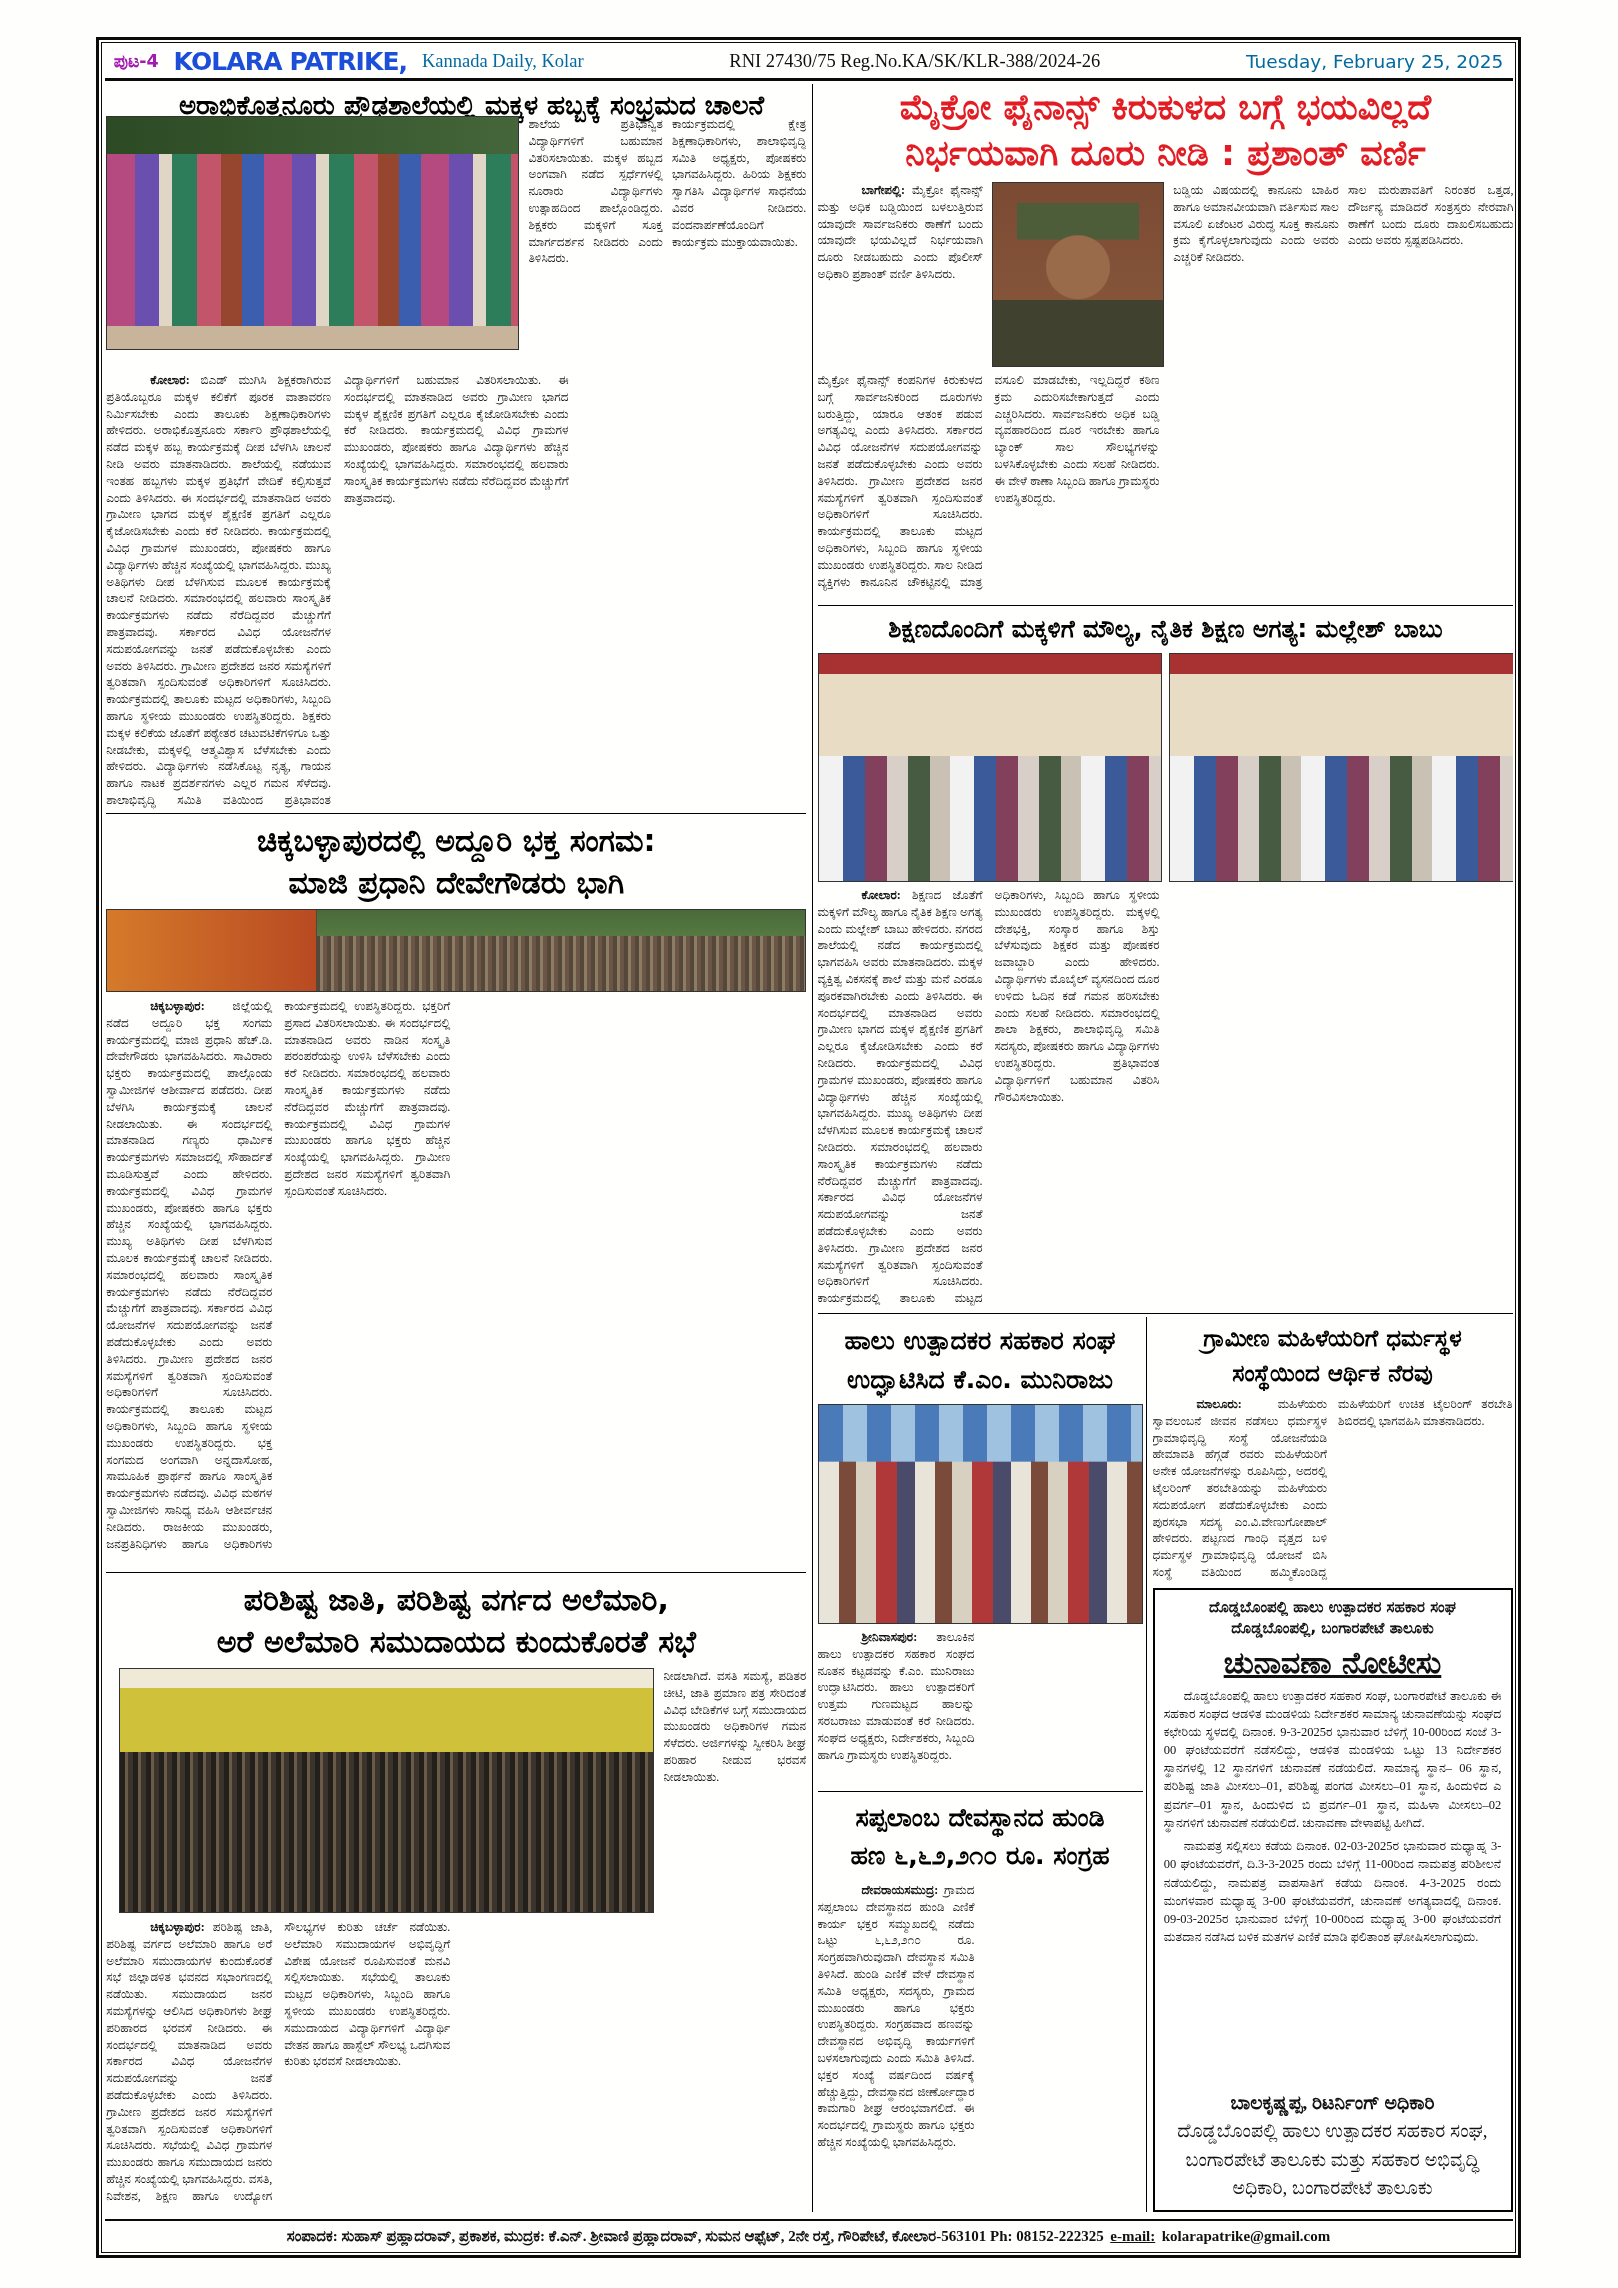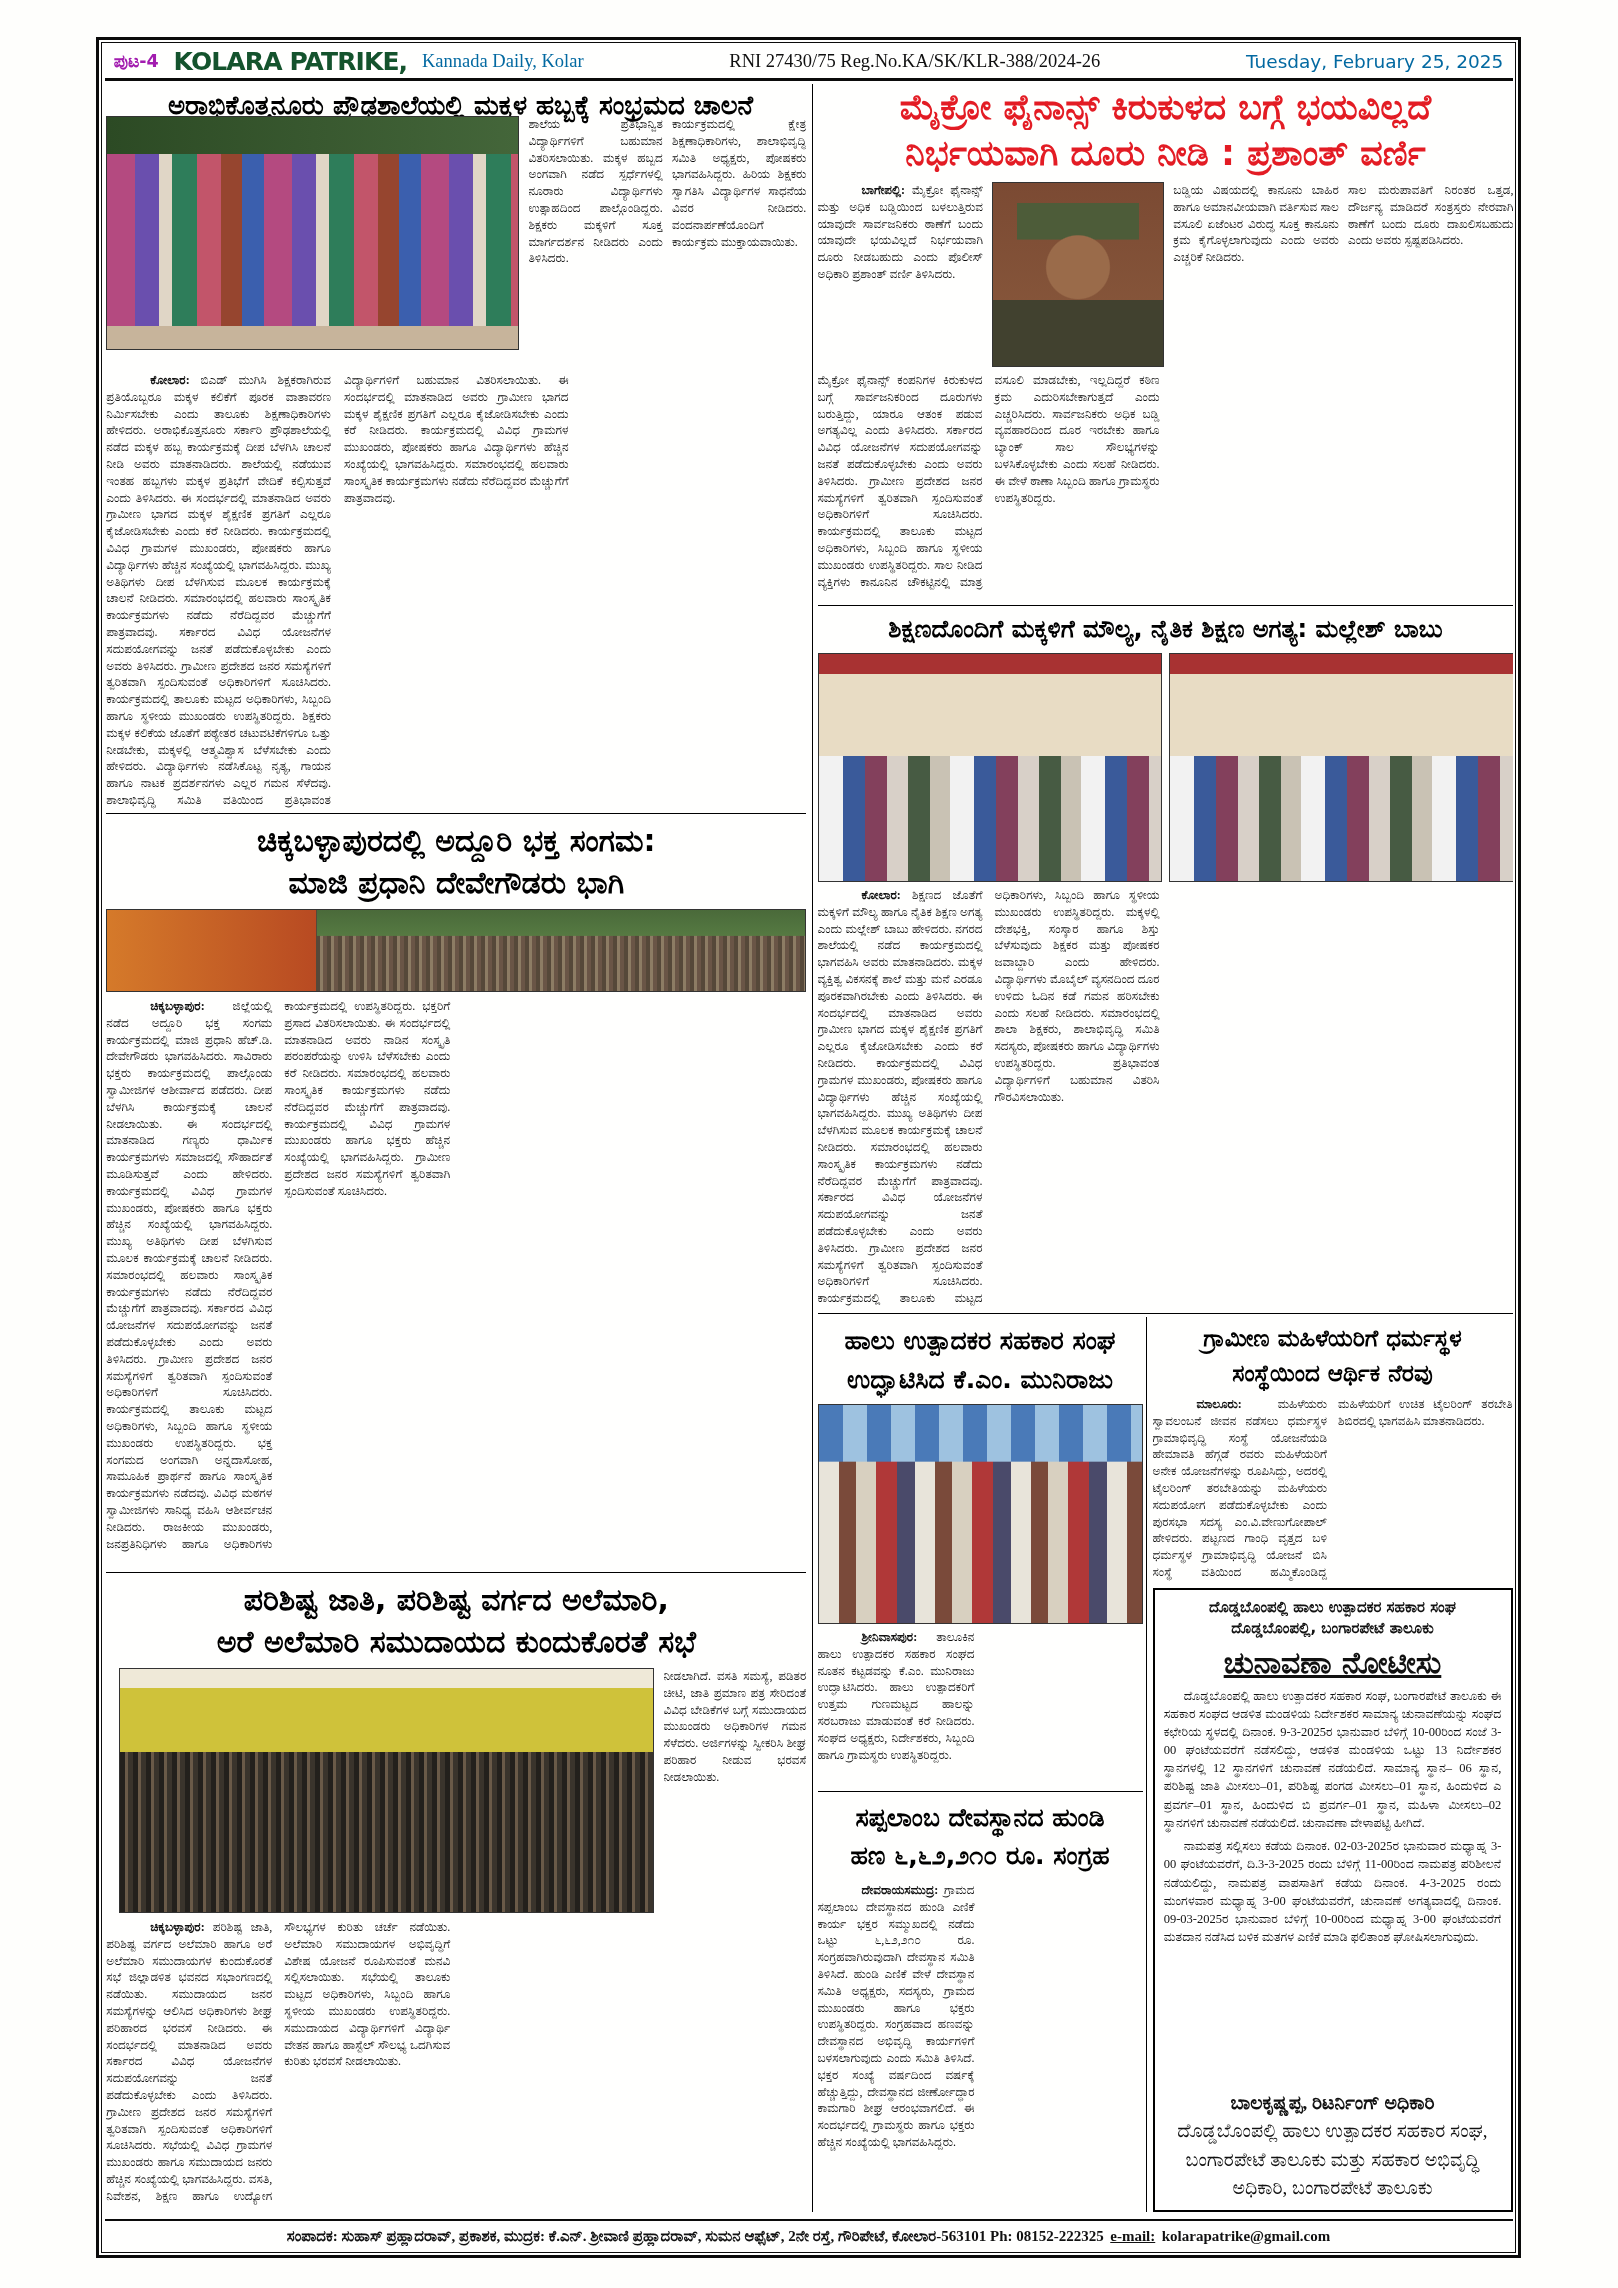--- a/index.html
+++ b/index.html
@@ -4,21 +4,21 @@
 <style>
   html,body{margin:0;padding:0;background:#ffffff;}
   .sheet{position:relative;width:1619px;height:2289px;background:#fefefc;overflow:hidden;
          font-family:"Liberation Serif","DejaVu Sans",serif;color:#111;}
   .frame{position:absolute;left:96px;top:37px;width:1419px;height:2215px;border:3.7px solid #0b0b0b;background:#fffffe;}
   .frame-inner{position:absolute;inset:1.8px;border:0.9px solid #0b0b0b;pointer-events:none;}
   .masthead{position:absolute;left:5.5px;right:5.5px;top:4.6px;height:33px;border-bottom:3.7px solid #0b0b0b;
             display:flex;align-items:center;gap:14.8px;padding:0 9.2px;white-space:nowrap;overflow:hidden;
             font-family:"DejaVu Sans",sans-serif;}
   .mh-page{font-weight:bold;font-size:17.5px;color:#a21caf;}
-  .mh-brand{font-weight:bold;font-size:25px;color:#14532d;letter-spacing:-0.9px;}
+  .mh-brand{font-weight:bold;font-size:25px;color:#1d4ed8;letter-spacing:-0.9px;}
   .mh-tag{font-size:18.5px;color:#0369a1;font-family:"Liberation Serif",serif;}
   .mh-rni{font-size:18.5px;color:#101010;font-family:"Liberation Serif",serif;flex:1;text-align:center;}
   .mh-date{font-weight:normal;font-size:18.5px;color:#0369a1;}
   .content{position:absolute;left:5.5px;top:44px;width:1408px;height:2128px;overflow:hidden;}
   .footer{position:absolute;left:5.5px;right:5.5px;bottom:3.7px;height:30px;border-top:2.8px solid #0b0b0b;
           display:flex;align-items:center;justify-content:center;gap:6.5px;font-size:15px;font-weight:bold;white-space:nowrap;overflow:hidden;}
   .footer .em{ text-decoration:underline;}
   .blk{position:absolute;overflow:hidden;}
   .hl{font-family:"DejaVu Sans",sans-serif;font-weight:bold;text-align:center;color:#000;overflow:hidden;}
   .hl div{overflow:hidden;white-space:nowrap;}
@@ -72,21 +72,21 @@
     <div class="masthead">
       <span class="mh-page">ಪುಟ-4</span>
       <span class="mh-brand">KOLARA PATRIKE,</span>
       <span class="mh-tag">Kannada Daily, Kolar</span>
       <span class="mh-rni">RNI 27430/75 Reg.No.KA/SK/KLR-388/2024-26</span>
       <span class="mh-date">Tuesday, February 25, 2025</span>
     </div>
 
     <div class="content">
 
-      <div class="blk hl" style="left:6px;top:1.8px;width:700px;height:41px;font-size:26px;line-height:39px;">
+      <div class="blk hl" style="left:17px;top:1.8px;width:700px;height:41px;font-size:26px;line-height:39px;">
         <div>ಅರಾಭಿಕೊತ್ತನೂರು ಪ್ರೌಢಶಾಲೆಯಲ್ಲಿ ಮಕ್ಕಳ ಹಬ್ಬಕ್ಕೆ ಸಂಭ್ರಮದ ಚಾಲನೆ</div>
       </div>
       <div class="blk" style="left:1.8px;top:32px;width:700px;height:234px;display:flex;gap:9.2px;">
         <div class="photo photo-a" style="width:413px;height:234px;flex:none;"></div>
         <div class="bt" style="flex:1;height:234px;">ಶಾಲೆಯ ಪ್ರತಿಭಾನ್ವಿತ ವಿದ್ಯಾರ್ಥಿಗಳಿಗೆ ಬಹುಮಾನ ವಿತರಿಸಲಾಯಿತು. ಮಕ್ಕಳ ಹಬ್ಬದ ಅಂಗವಾಗಿ ನಡೆದ ಸ್ಪರ್ಧೆಗಳಲ್ಲಿ ನೂರಾರು ವಿದ್ಯಾರ್ಥಿಗಳು ಉತ್ಸಾಹದಿಂದ ಪಾಲ್ಗೊಂಡಿದ್ದರು. ಶಿಕ್ಷಕರು ಮಕ್ಕಳಿಗೆ ಸೂಕ್ತ ಮಾರ್ಗದರ್ಶನ ನೀಡಿದರು ಎಂದು ತಿಳಿಸಿದರು.</div>
         <div class="bt" style="flex:1;height:234px;">ಕಾರ್ಯಕ್ರಮದಲ್ಲಿ ಕ್ಷೇತ್ರ ಶಿಕ್ಷಣಾಧಿಕಾರಿಗಳು, ಶಾಲಾಭಿವೃದ್ಧಿ ಸಮಿತಿ ಅಧ್ಯಕ್ಷರು, ಪೋಷಕರು ಭಾಗವಹಿಸಿದ್ದರು. ಹಿರಿಯ ಶಿಕ್ಷಕರು ಸ್ವಾಗತಿಸಿ ವಿದ್ಯಾರ್ಥಿಗಳ ಸಾಧನೆಯ ವಿವರ ನೀಡಿದರು. ವಂದನಾರ್ಪಣೆಯೊಂದಿಗೆ ಕಾರ್ಯಕ್ರಮ ಮುಕ್ತಾಯವಾಯಿತು.</div>
       </div>
       <div class="blk" style="left:1.8px;top:288px;width:700px;height:437px;">
         <div class="bt cols3">
           <span class="dl">ಕೋಲಾರ:</span><span> ಬಿಎಡ್ ಮುಗಿಸಿ ಶಿಕ್ಷಕರಾಗಿರುವ ಪ್ರತಿಯೊಬ್ಬರೂ ಮಕ್ಕಳ ಕಲಿಕೆಗೆ ಪೂರಕ ವಾತಾವರಣ ನಿರ್ಮಿಸಬೇಕು ಎಂದು ತಾಲೂಕು ಶಿಕ್ಷಣಾಧಿಕಾರಿಗಳು ಹೇಳಿದರು. ಅರಾಭಿಕೊತ್ತನೂರು ಸರ್ಕಾರಿ ಪ್ರೌಢಶಾಲೆಯಲ್ಲಿ ನಡೆದ ಮಕ್ಕಳ ಹಬ್ಬ ಕಾರ್ಯಕ್ರಮಕ್ಕೆ ದೀಪ ಬೆಳಗಿಸಿ ಚಾಲನೆ ನೀಡಿ ಅವರು ಮಾತನಾಡಿದರು. ಶಾಲೆಯಲ್ಲಿ ನಡೆಯುವ ಇಂತಹ ಹಬ್ಬಗಳು ಮಕ್ಕಳ ಪ್ರತಿಭೆಗೆ ವೇದಿಕೆ ಕಲ್ಪಿಸುತ್ತವೆ ಎಂದು ತಿಳಿಸಿದರು. ಈ ಸಂದರ್ಭದಲ್ಲಿ ಮಾತನಾಡಿದ ಅವರು ಗ್ರಾಮೀಣ ಭಾಗದ ಮಕ್ಕಳ ಶೈಕ್ಷಣಿಕ ಪ್ರಗತಿಗೆ ಎಲ್ಲರೂ ಕೈಜೋಡಿಸಬೇಕು ಎಂದು ಕರೆ ನೀಡಿದರು. ಕಾರ್ಯಕ್ರಮದಲ್ಲಿ ವಿವಿಧ ಗ್ರಾಮಗಳ ಮುಖಂಡರು, ಪೋಷಕರು ಹಾಗೂ ವಿದ್ಯಾರ್ಥಿಗಳು ಹೆಚ್ಚಿನ ಸಂಖ್ಯೆಯಲ್ಲಿ ಭಾಗವಹಿಸಿದ್ದರು. ಮುಖ್ಯ ಅತಿಥಿಗಳು ದೀಪ ಬೆಳಗಿಸುವ ಮೂಲಕ ಕಾರ್ಯಕ್ರಮಕ್ಕೆ ಚಾಲನೆ ನೀಡಿದರು. ಸಮಾರಂಭದಲ್ಲಿ ಹಲವಾರು ಸಾಂಸ್ಕೃತಿಕ ಕಾರ್ಯಕ್ರಮಗಳು ನಡೆದು ನೆರೆದಿದ್ದವರ ಮೆಚ್ಚುಗೆಗೆ ಪಾತ್ರವಾದವು. ಸರ್ಕಾರದ ವಿವಿಧ ಯೋಜನೆಗಳ ಸದುಪಯೋಗವನ್ನು ಜನತೆ ಪಡೆದುಕೊಳ್ಳಬೇಕು ಎಂದು ಅವರು ತಿಳಿಸಿದರು. ಗ್ರಾಮೀಣ ಪ್ರದೇಶದ ಜನರ ಸಮಸ್ಯೆಗಳಿಗೆ ತ್ವರಿತವಾಗಿ ಸ್ಪಂದಿಸುವಂತೆ ಅಧಿಕಾರಿಗಳಿಗೆ ಸೂಚಿಸಿದರು. ಕಾರ್ಯಕ್ರಮದಲ್ಲಿ ತಾಲೂಕು ಮಟ್ಟದ ಅಧಿಕಾರಿಗಳು, ಸಿಬ್ಬಂದಿ ಹಾಗೂ ಸ್ಥಳೀಯ ಮುಖಂಡರು ಉಪಸ್ಥಿತರಿದ್ದರು. ಶಿಕ್ಷಕರು ಮಕ್ಕಳ ಕಲಿಕೆಯ ಜೊತೆಗೆ ಪಠ್ಯೇತರ ಚಟುವಟಿಕೆಗಳಿಗೂ ಒತ್ತು ನೀಡಬೇಕು, ಮಕ್ಕಳಲ್ಲಿ ಆತ್ಮವಿಶ್ವಾಸ ಬೆಳೆಸಬೇಕು ಎಂದು ಹೇಳಿದರು. ವಿದ್ಯಾರ್ಥಿಗಳು ನಡೆಸಿಕೊಟ್ಟ ನೃತ್ಯ, ಗಾಯನ ಹಾಗೂ ನಾಟಕ ಪ್ರದರ್ಶನಗಳು ಎಲ್ಲರ ಗಮನ ಸೆಳೆದವು. ಶಾಲಾಭಿವೃದ್ಧಿ ಸಮಿತಿ ವತಿಯಿಂದ ಪ್ರತಿಭಾವಂತ ವಿದ್ಯಾರ್ಥಿಗಳಿಗೆ ಬಹುಮಾನ ವಿತರಿಸಲಾಯಿತು. ಈ ಸಂದರ್ಭದಲ್ಲಿ ಮಾತನಾಡಿದ ಅವರು ಗ್ರಾಮೀಣ ಭಾಗದ ಮಕ್ಕಳ ಶೈಕ್ಷಣಿಕ ಪ್ರಗತಿಗೆ ಎಲ್ಲರೂ ಕೈಜೋಡಿಸಬೇಕು ಎಂದು ಕರೆ ನೀಡಿದರು. ಕಾರ್ಯಕ್ರಮದಲ್ಲಿ ವಿವಿಧ ಗ್ರಾಮಗಳ ಮುಖಂಡರು, ಪೋಷಕರು ಹಾಗೂ ವಿದ್ಯಾರ್ಥಿಗಳು ಹೆಚ್ಚಿನ ಸಂಖ್ಯೆಯಲ್ಲಿ ಭಾಗವಹಿಸಿದ್ದರು. ಸಮಾರಂಭದಲ್ಲಿ ಹಲವಾರು ಸಾಂಸ್ಕೃತಿಕ ಕಾರ್ಯಕ್ರಮಗಳು ನಡೆದು ನೆರೆದಿದ್ದವರ ಮೆಚ್ಚುಗೆಗೆ ಪಾತ್ರವಾದವು.</span>

